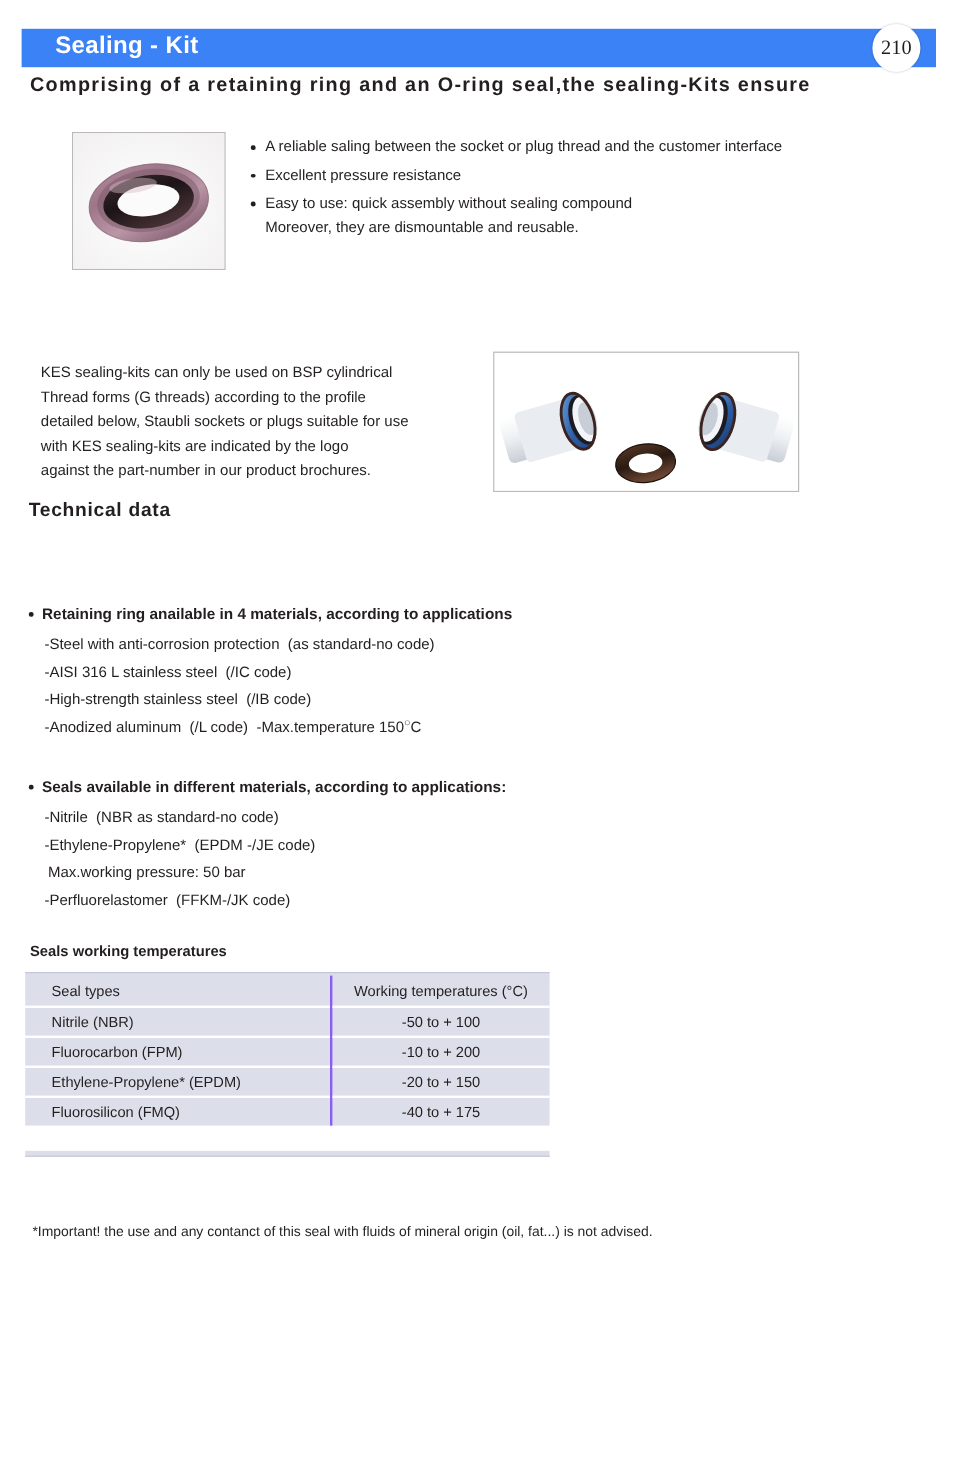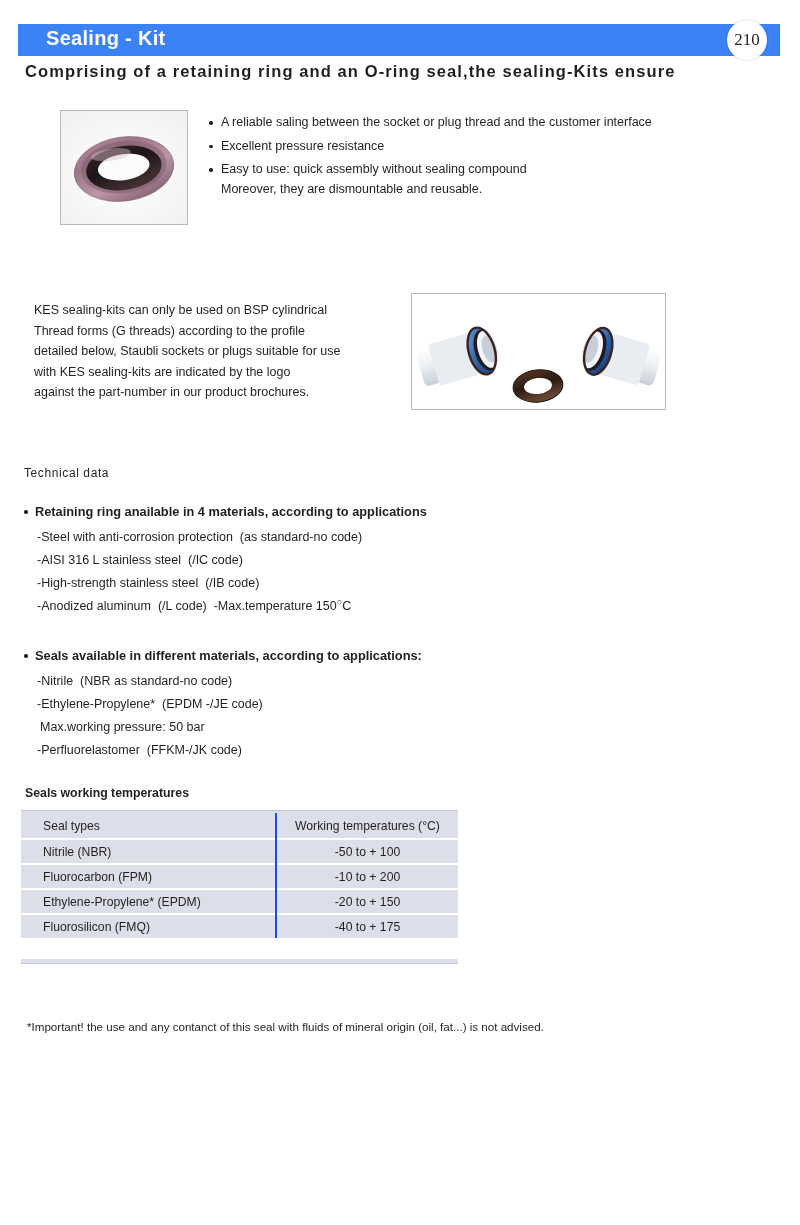--- a/index.html
+++ b/index.html
@@ -117,23 +117,23 @@
     width: 370px;
     font-size: 12.5px;
     line-height: 20.5px;
     white-space: pre-line;
   }
 
   
   #technical-heading {
     position: absolute;
     left: 24px;
-    top: 466px;
-    font-size: 12px;
-    font-weight: normal;
+    top: 417px;
+    font-size: 16px;
+    font-weight: bold;
     letter-spacing: 0.6px;
   }
 
   .spec-group { position: absolute; left: 24px; width: 520px; margin-top: 35px; }
   #spec-group-ring  { top: 468px; }
   #spec-group-seals { top: 612px; }
 
   .spec-title {
     position: relative;
     padding-left: 11px;
@@ -186,21 +186,21 @@
   #temps-table tr:last-child { border-bottom: none; }
   #temps-table td, #temps-table th {
     padding: 4px 0 4px 0;
     font-weight: normal;
     height: 15px;
   }
   #temps-table .col-type {
     width: 232px;
     padding-left: 22px;
     text-align: left;
-    border-right: 2px solid #1d4ed8;
+    border-right: 2px solid #8b5cf6;
   }
   #temps-table .col-temp {
     text-align: center;
   }
   #temps-table tr.head-row td { padding-top: 5px; padding-bottom: 5px; }
   #table-top-rule {
     position: absolute;
     left: 21px;
     top: 810px;
     width: 437px;

